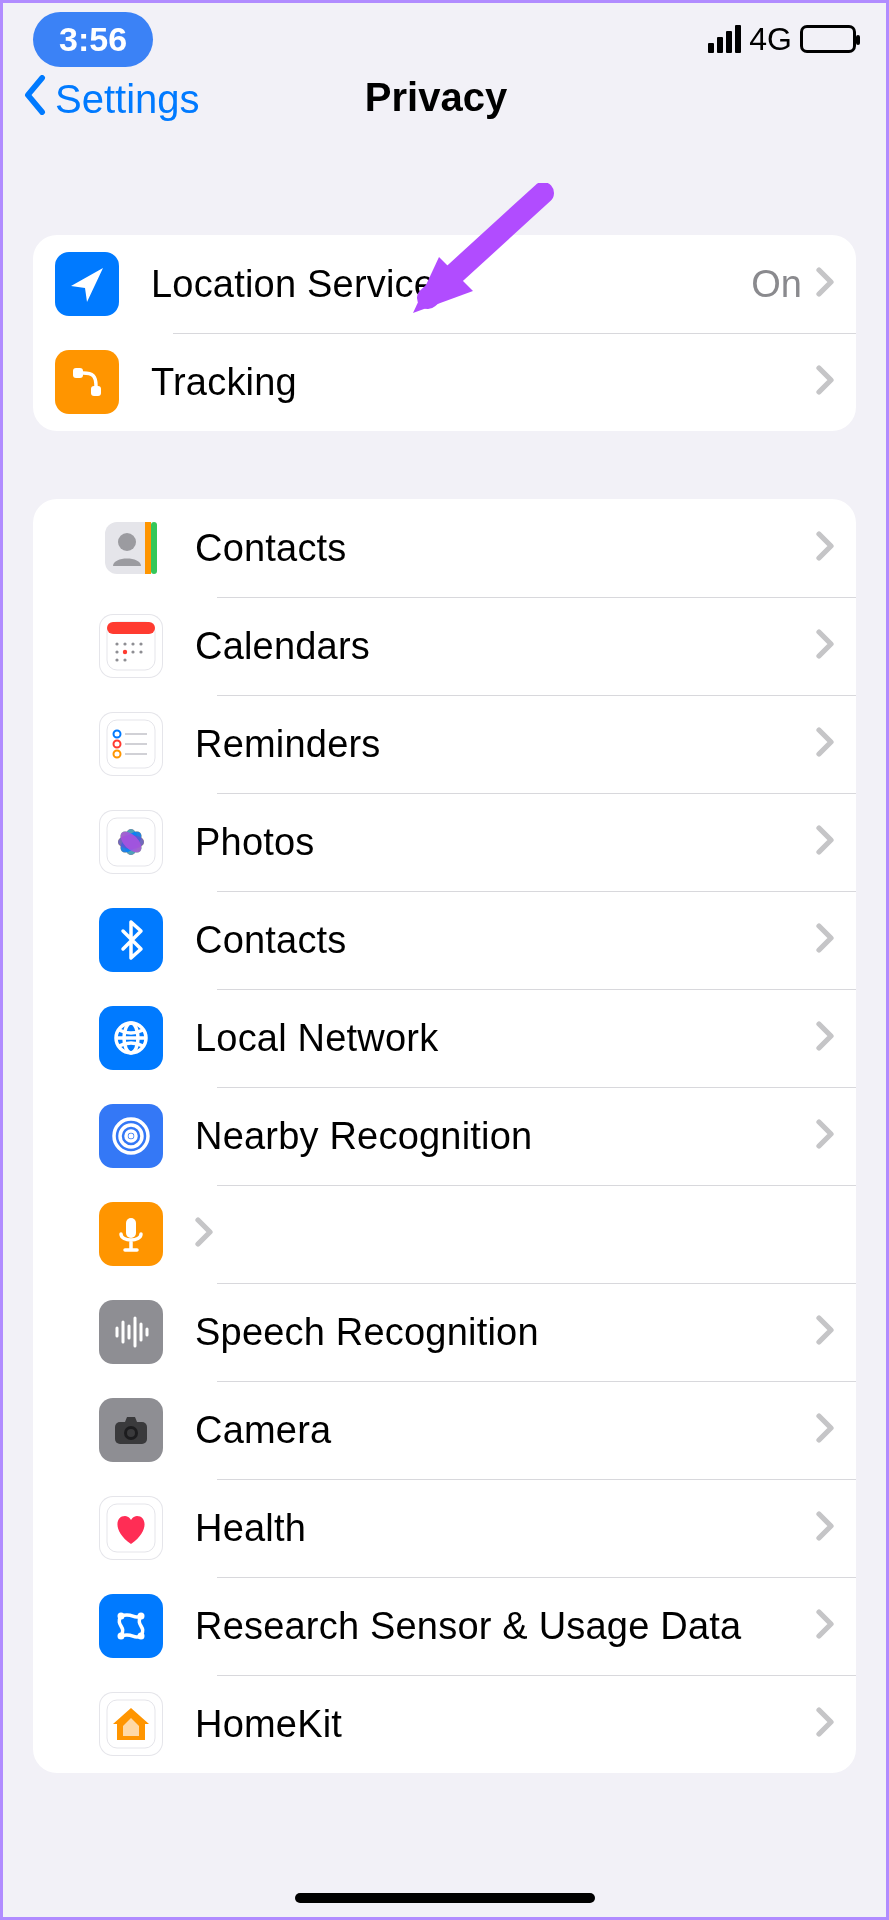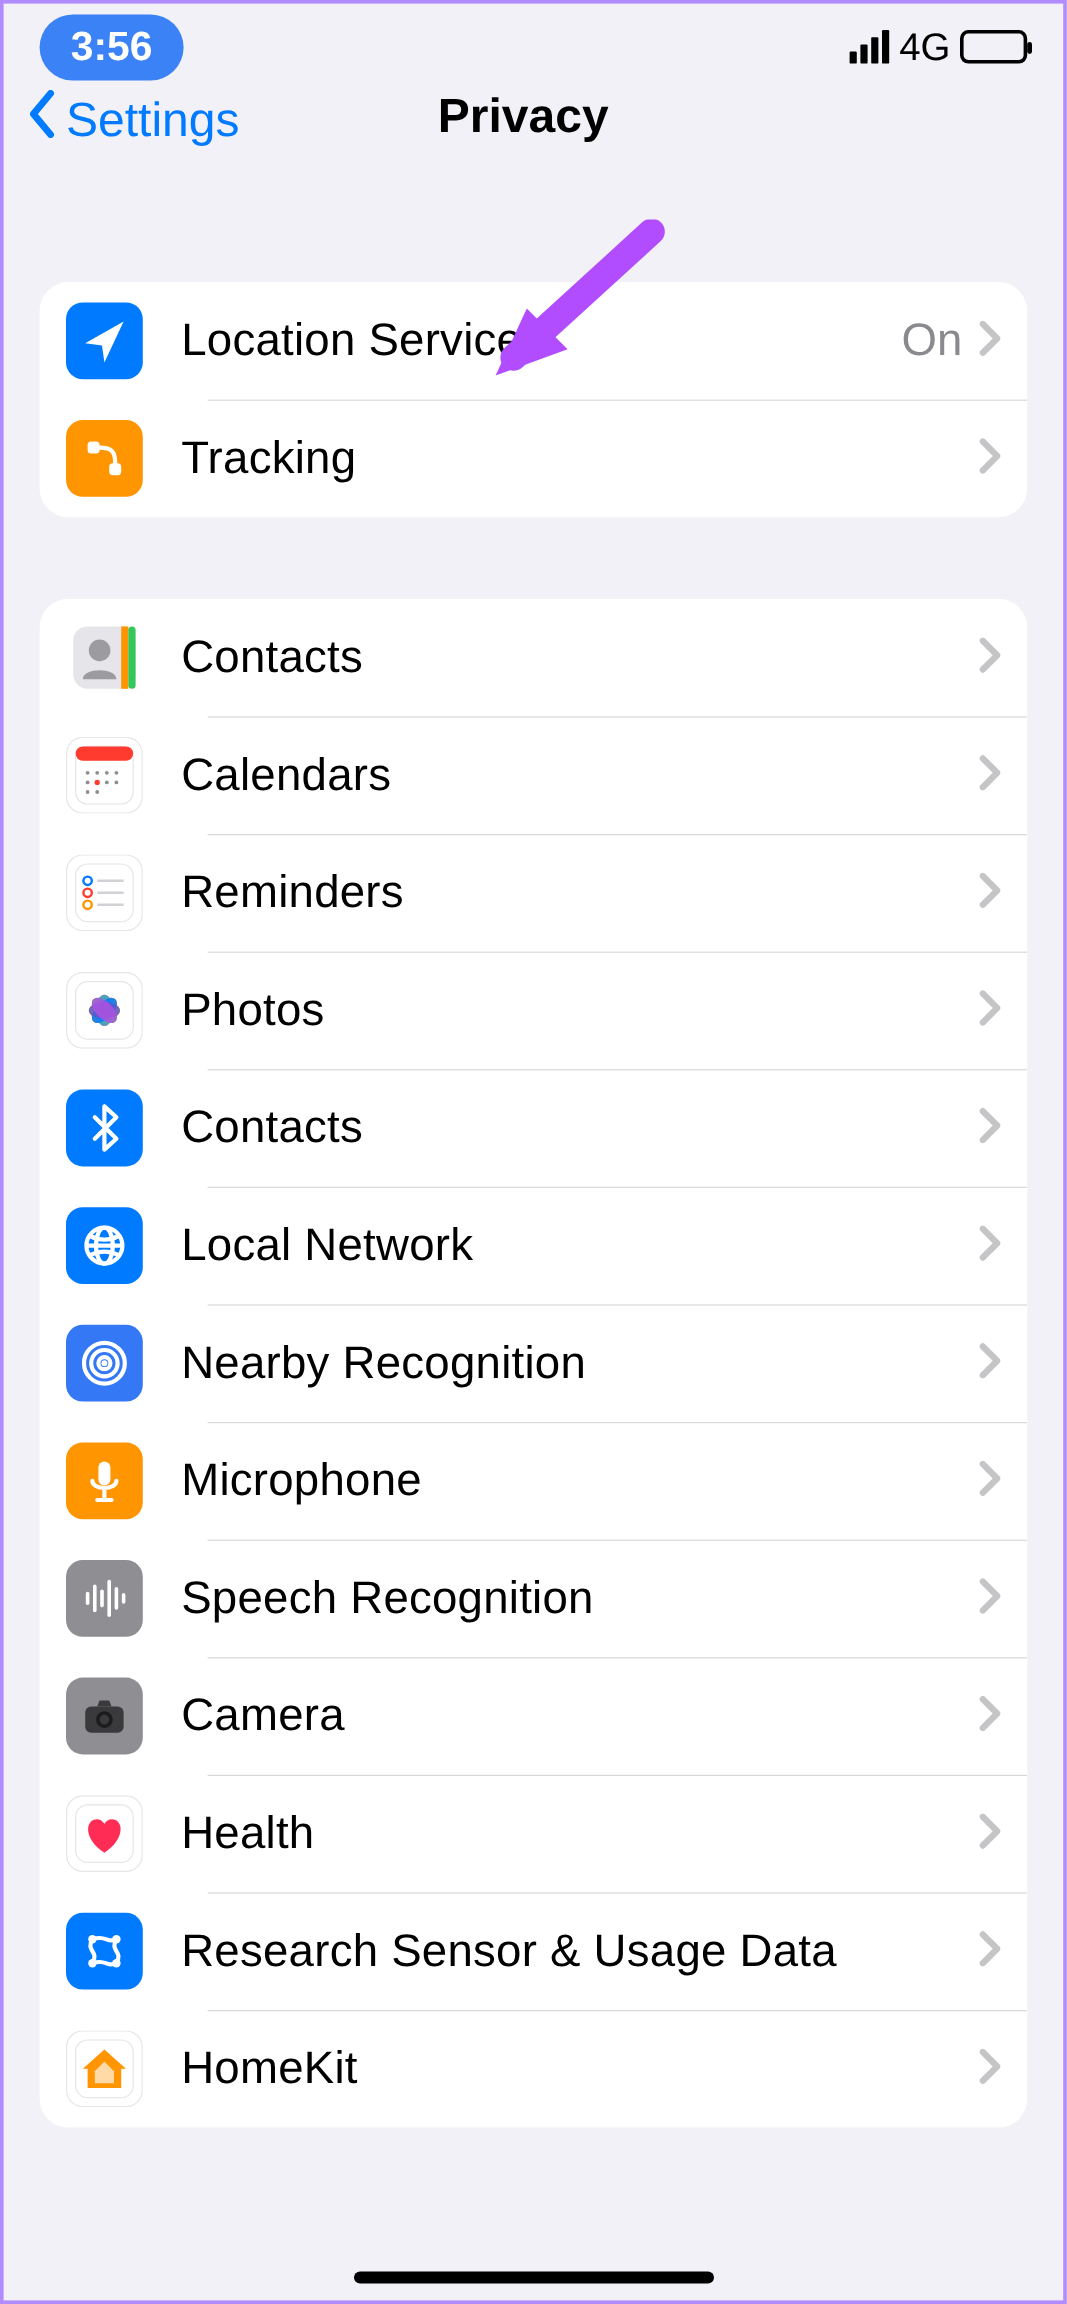--- a/index.html
+++ b/index.html
@@ -73,21 +73,21 @@
   }
 
   
   .group {
     background:#fff;
     margin: 0 30px;
     border-radius: 24px;
     overflow:hidden;
   }
   .group.g1 { margin-top: 50px; }
-  .group.g2 { margin-top: 68px; }
+  .group.g2 { margin-top: 68px; padding-left: 44px; }
 
   .row {
     display:flex;
     align-items:center;
     min-height:98px;
     padding: 10px 22px 10px 22px;
     position:relative;
   }
   .row + .row::before {
     content:"";
@@ -357,21 +357,20 @@
         </svg></span>
   </div>
 
   <div class="row">
     <div class="icon-wrap bg-orange">
       <svg viewBox="0 0 44 44">
           <rect x="17" y="6" width="10" height="20" rx="5" class="ic-white"></rect>
           <path d="M12 22 C12 30 32 30 32 22 M22 30 L22 38 M16 38 L28 38" class="ic-stroke-white" stroke-linecap="round"></path>
         </svg>
     </div>
-    <div class="row-label">Microphone</div>
     <span class="chevron"><svg viewBox="0 0 12 20">
           <path d="M2 2 L10 10 L2 18" stroke="#c5c5c7" stroke-width="3.5" fill="none" stroke-linecap="round" stroke-linejoin="round"></path>
         </svg></span>
   </div>
 
   <div class="row">
     <div class="icon-wrap bg-gray">
       <svg viewBox="0 0 44 44">
           <g stroke="#fff" stroke-width="3" stroke-linecap="round">
             <line x1="8" y1="18" x2="8" y2="26"></line>

